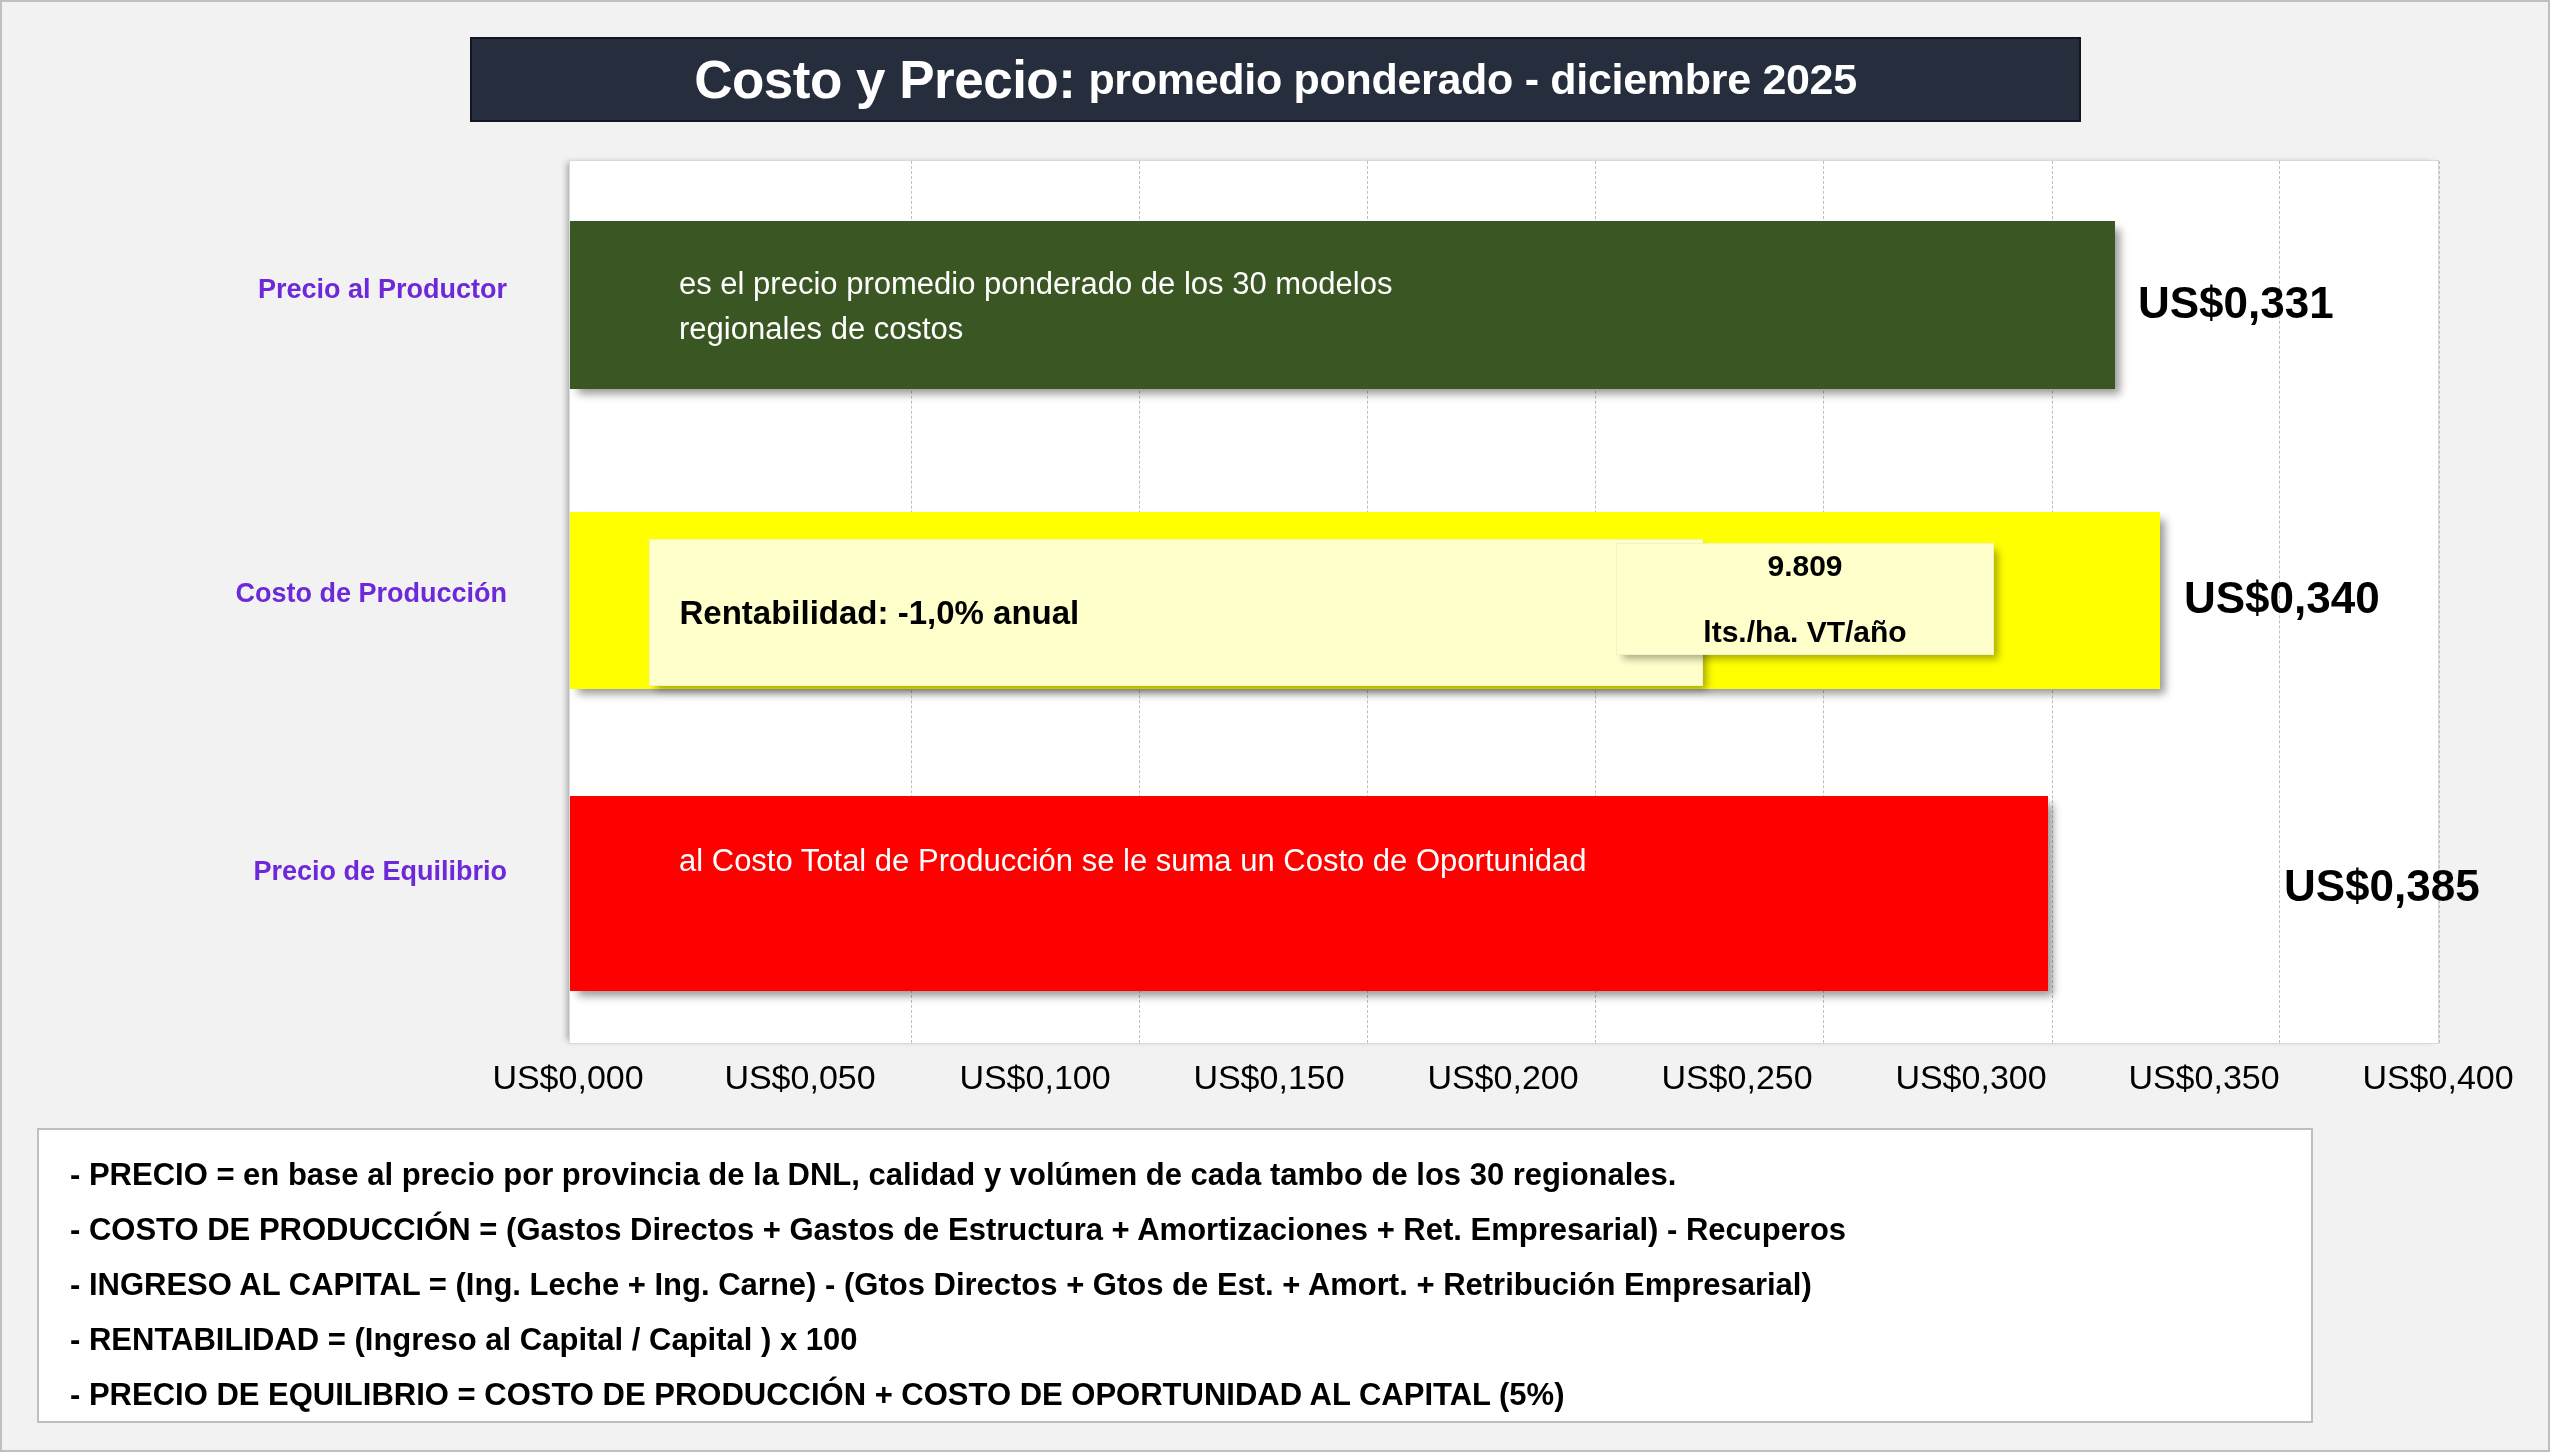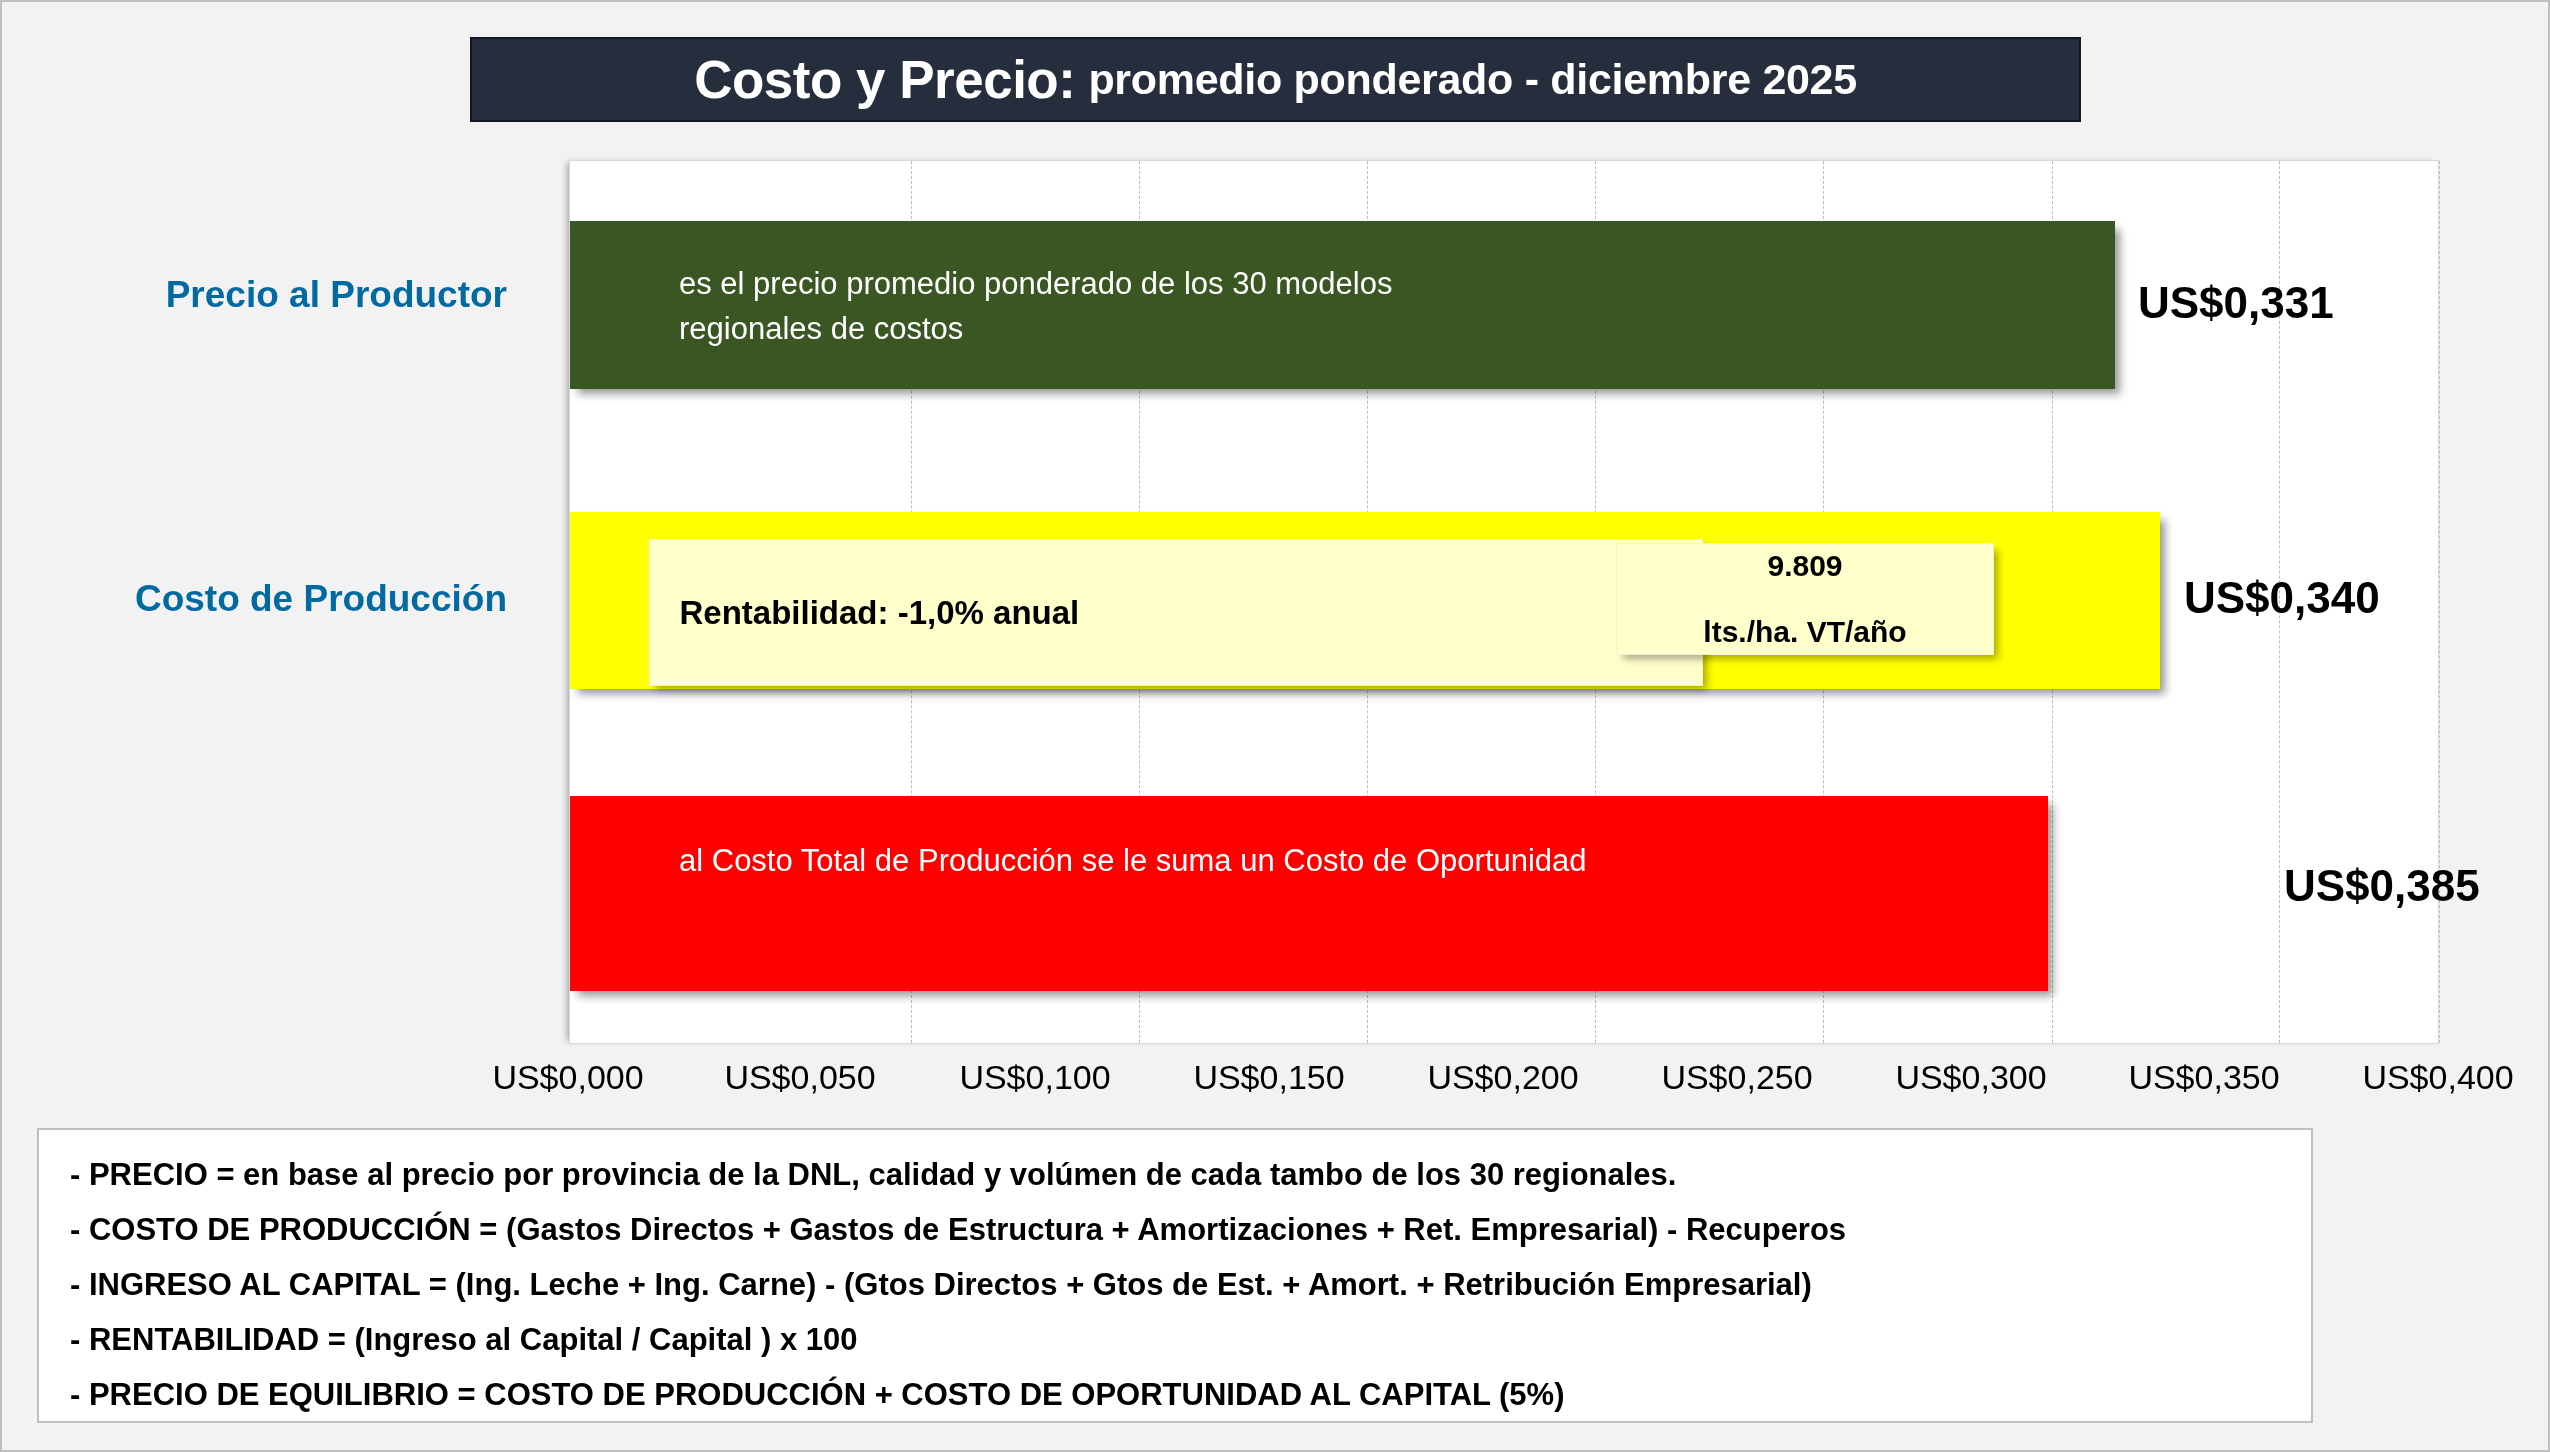--- a/index.html
+++ b/index.html
@@ -71,23 +71,23 @@
     bottom: 0;
     width: 0;
     border-left: 1.8px dashed #BFBFBF;
   }
 
   
   .cat-label {
     position: absolute;
     right: 2041px;
     text-align: right;
-    font-size: 37px;
-    font-weight: bold;
-    color: #0369a1;
+    font-size: 27px;
+    font-weight: bold;
+    color: #6d28d9;
     white-space: nowrap;
   }
   .cat-0 { top: 272px; }
   .cat-1 { top: 564px; margin-top: 12px; }
   .cat-2 { top: 854px; }
 
   
   .bar {
     position: absolute;
     box-shadow: 6.4px 6.4px 8.3px -1.8px rgba(0,0,0,0.40);
@@ -191,20 +191,21 @@
 
 <div id="root">
 
   <div class="title-band">
     <span class="title-main">Costo  y Precio:</span>
     <span class="title-sub">promedio ponderado - diciembre 2025</span>
   </div>
 
   <div class="cat-label cat-0">Precio al Productor</div>
   <div class="cat-label cat-1">Costo de Producción</div>
+  <div class="cat-label cat-2">Precio de Equilibrio</div>
 
   <div class="plot-frame">
     <div class="gridline" style="left:341px"></div>
     <div class="gridline" style="left:569px"></div>
     <div class="gridline" style="left:797px"></div>
     <div class="gridline" style="left:1025px"></div>
     <div class="gridline" style="left:1253px"></div>
     <div class="gridline" style="left:1482px"></div>
     <div class="gridline" style="left:1709px"></div>
     <div class="gridline" style="left:1869px"></div>

